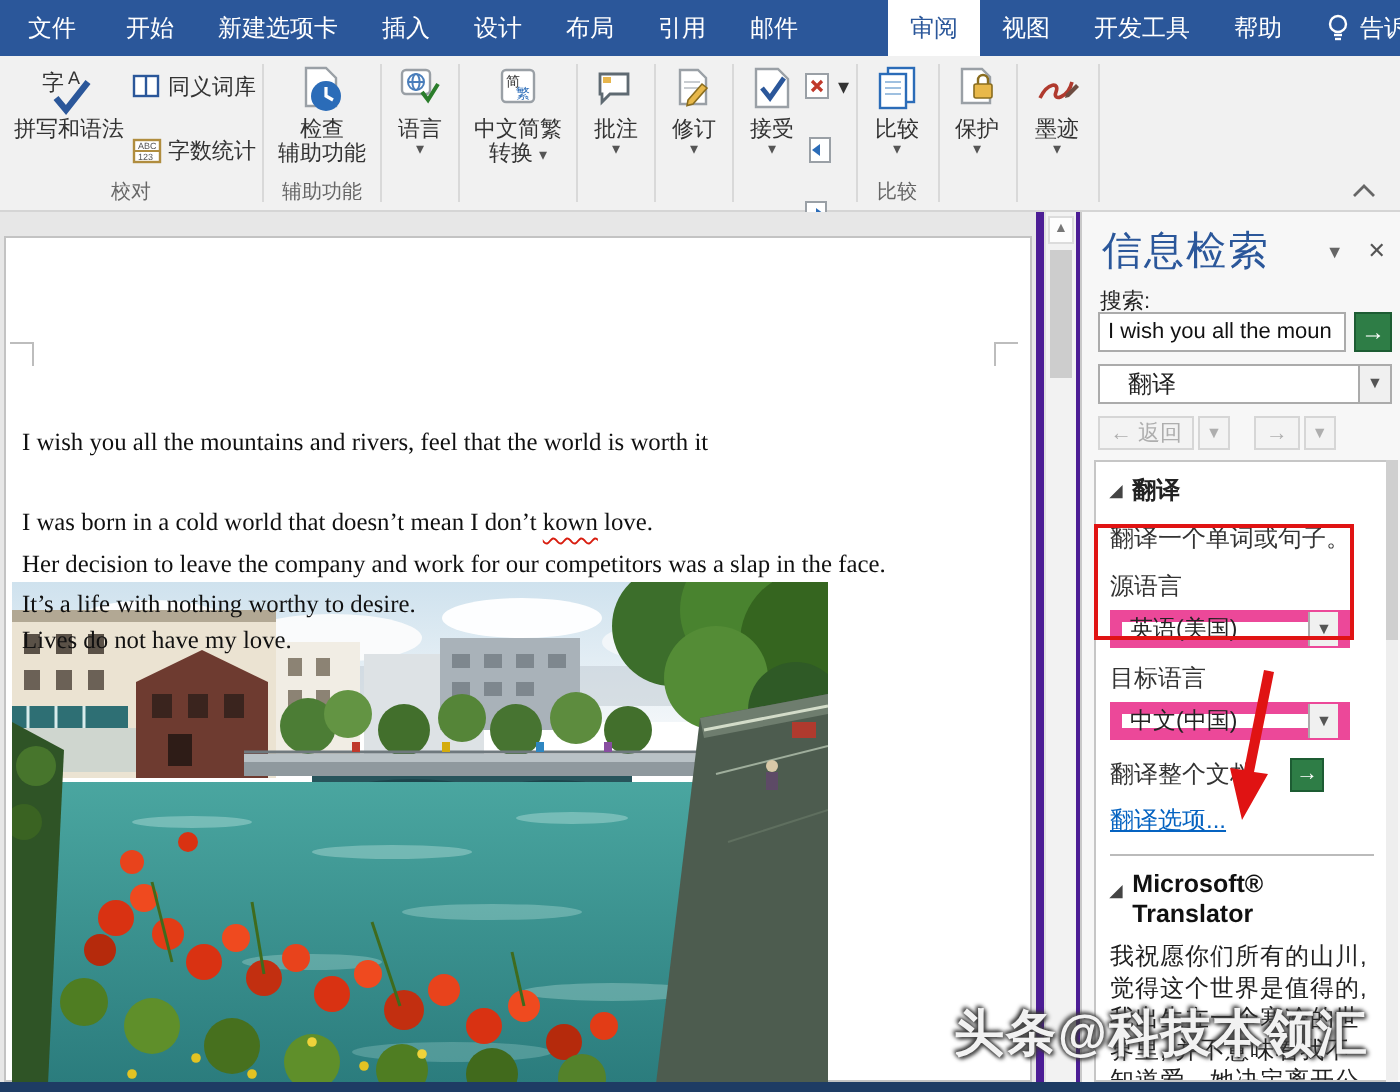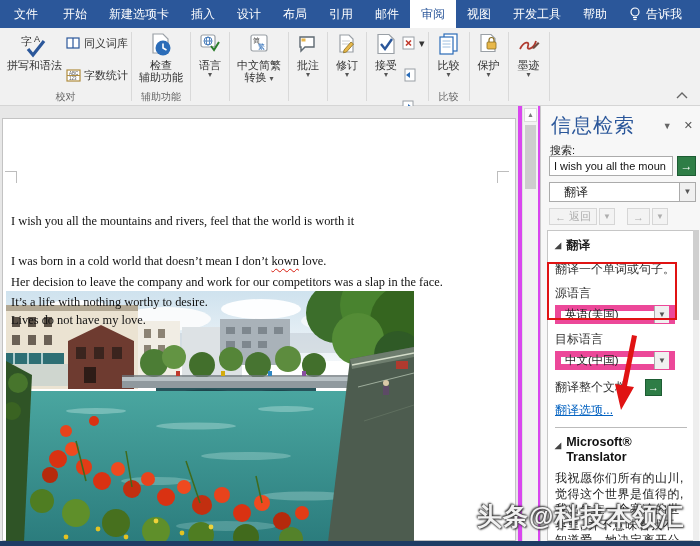--- a/index.html
+++ b/index.html
@@ -1,24 +1,24 @@
 <!DOCTYPE html>
 <html><head>
 <meta charset="utf-8">
 <style>
   * { margin:0; padding:0; box-sizing:border-box; }
   html,body { width:700px; height:546px; overflow:hidden; background:#fff;
     font-family:"Liberation Sans", sans-serif; }
-  .app { position:relative; width:700px; height:546px; background:#d946ef; }
+  .app { position:relative; width:700px; height:546px; background:#4c1d95; }
 
   
   .tabbar { position:absolute; left:0; top:0; width:700px; height:28px;
     background:#2b579a; display:flex; align-items:stretch; color:#fff; font-size:12px; }
   .tab { padding:0 11px; line-height:28px; cursor:default; white-space:nowrap; }
-  .tab.active { background:#ffffff; color:#2b579a; }
+  .tab.active { background:#ffffff; color:#2b579a;margin-left:34px; }
   .tab.file { padding:0 14px; }
   .tab-tellme,.tab-share { display:flex; align-items:center; gap:5px; padding:0 11px;text-align:right; }
   .tab-share { margin-left:auto; margin-right:6px; }
 
   
   .ribbon { position:absolute; left:0; top:28px; width:700px; height:78px;
     background:#f1f1f1; border-bottom:1px solid #d5d5d5; display:flex; align-items:stretch; }
   .rgroup { display:flex; flex-direction:column; align-items:center; padding:2px 3px 0 3px; position:relative; }
   .rgroup .btnrow { display:flex; flex:1; align-items:flex-start; }
   .grplabel { height:14px; font-size:10px; color:#666; line-height:12px; }

